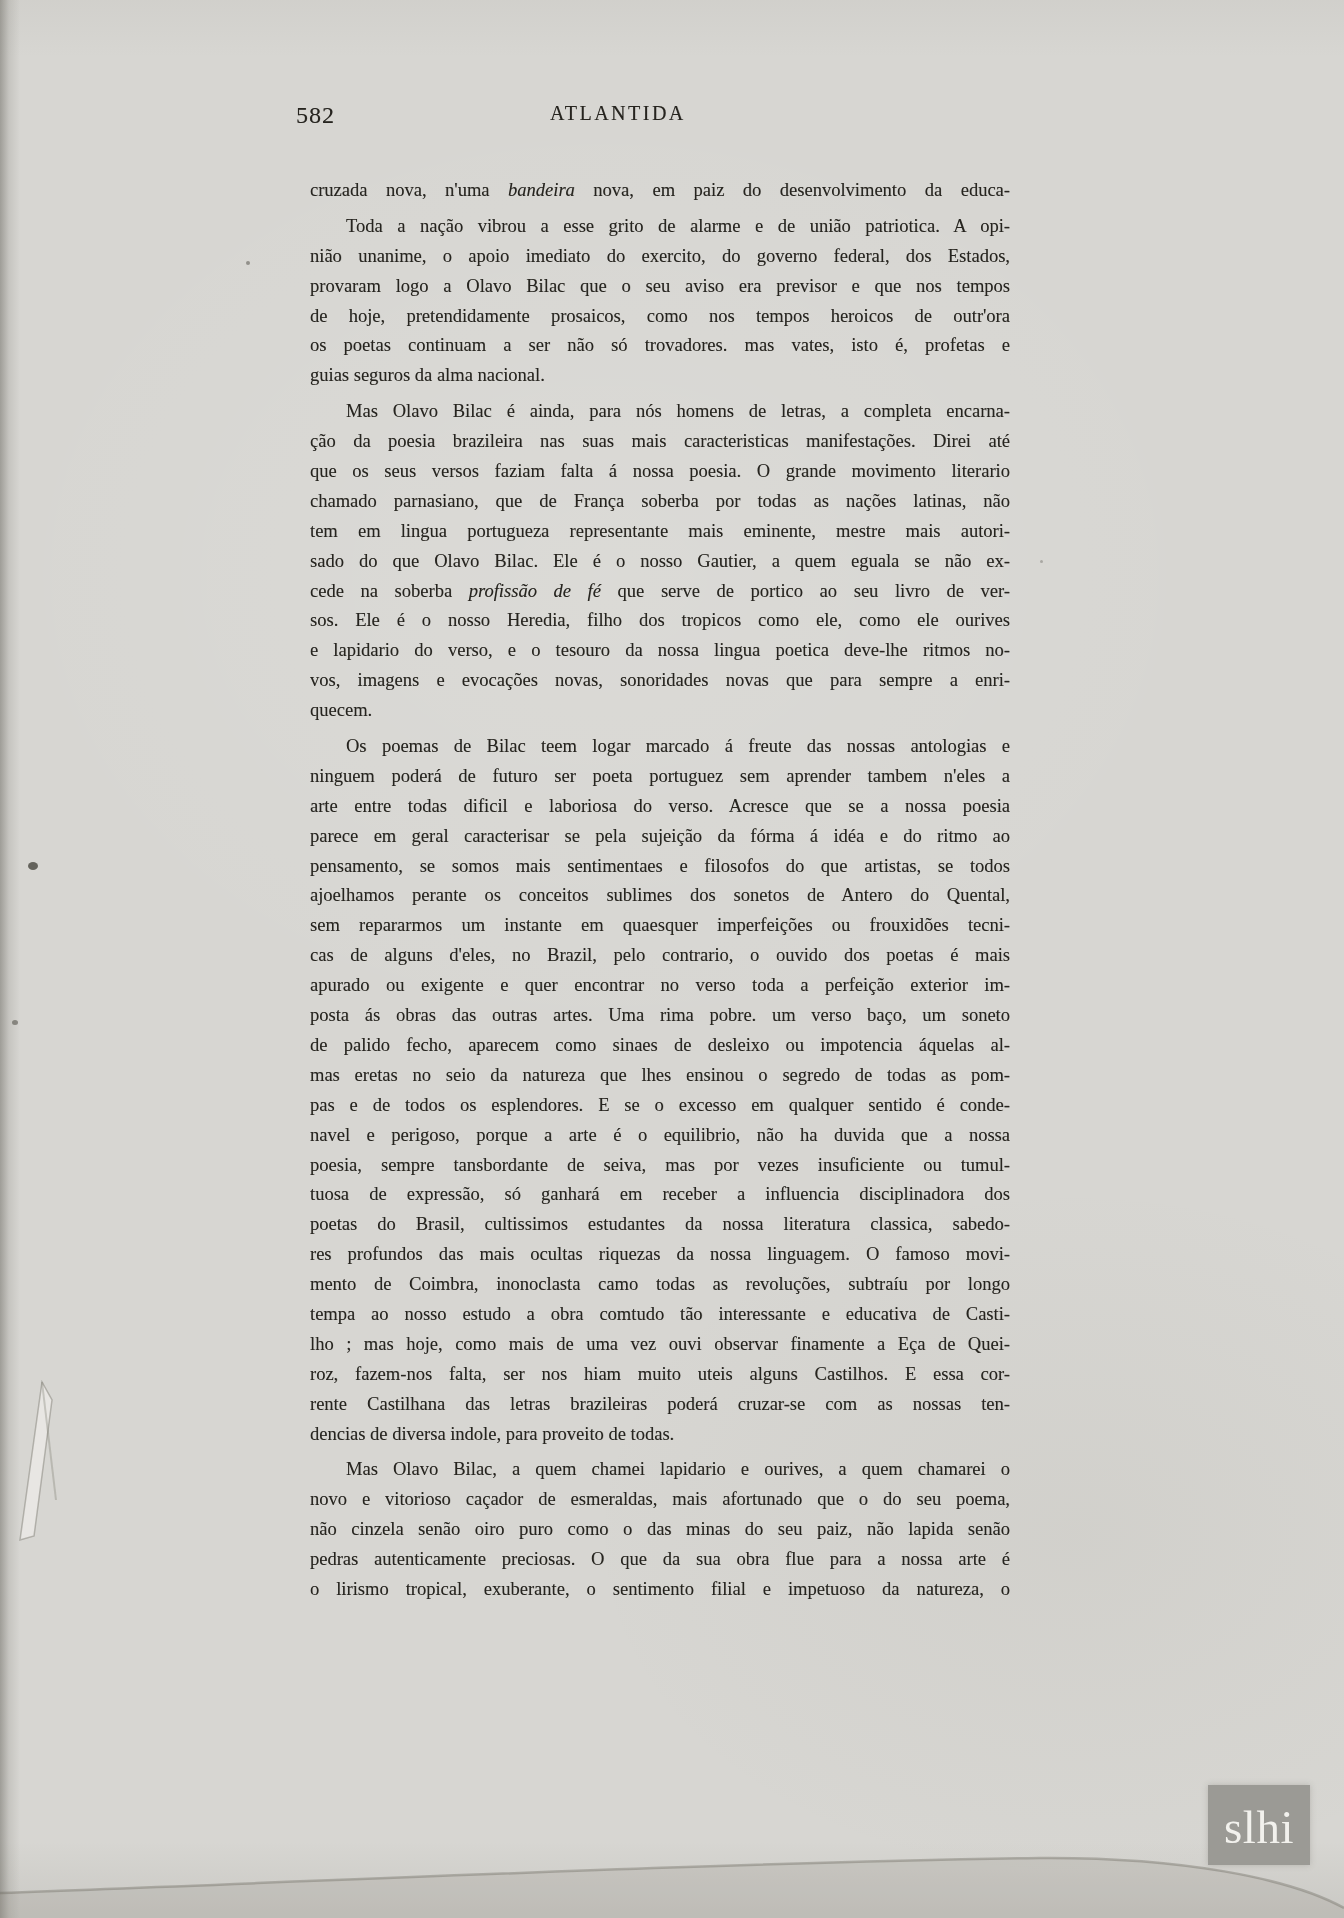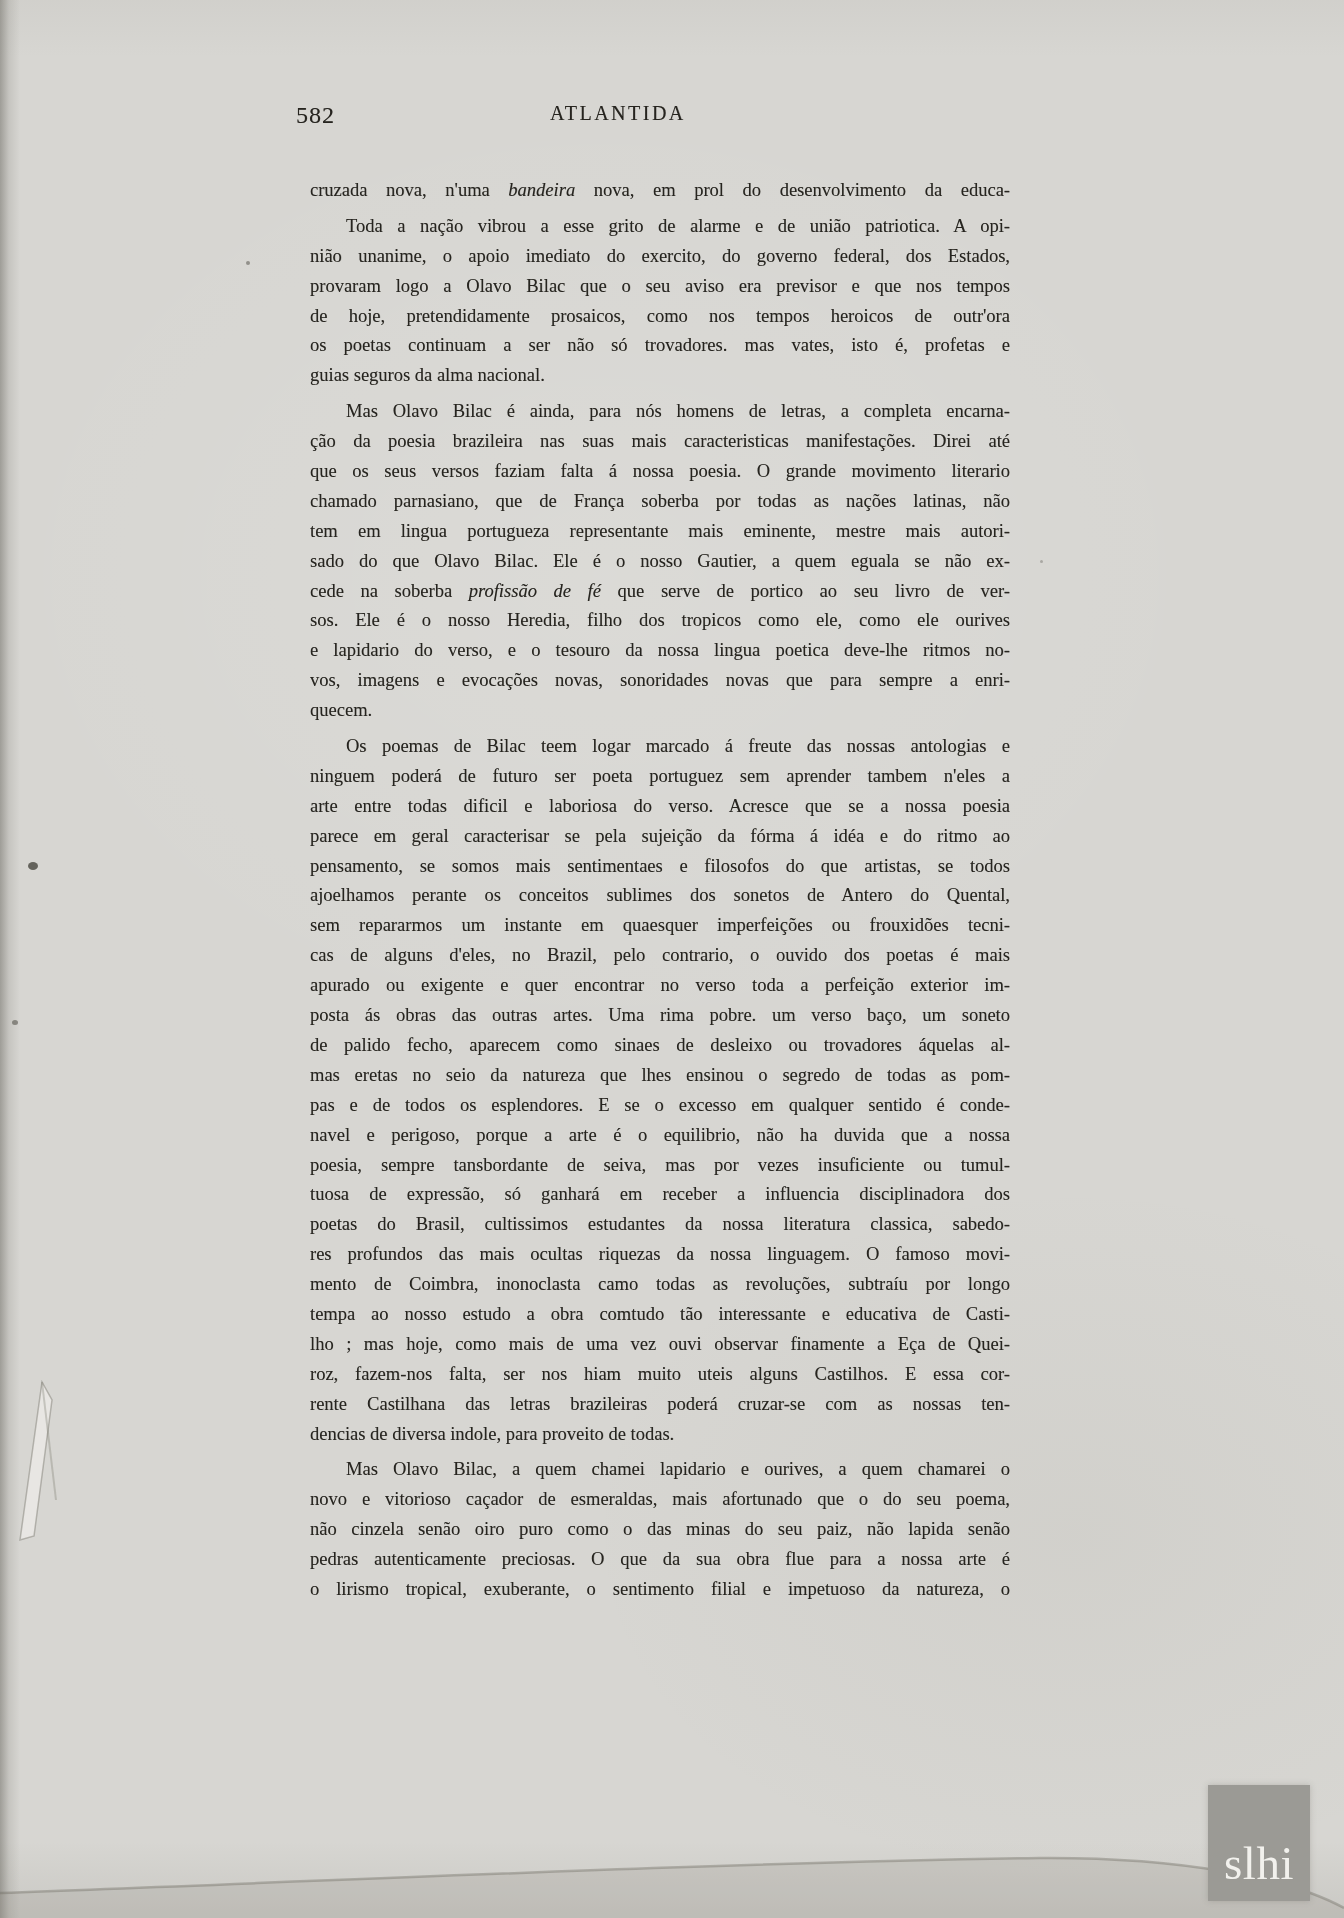--- a/index.html
+++ b/index.html
@@ -57,21 +57,21 @@
   .speck { position:absolute; border-radius:50%; background:rgba(62,60,52,0.75); filter:blur(0.6px); }
   .speck.s1 { left:28px;  top:862px;  width:10px; height:8px; }
   .speck.s2 { left:246px; top:261px;  width:4px;  height:4px; background:rgba(62,60,52,0.45); }
   .speck.s3 { left:12px;  top:1020px; width:6px;  height:5px; background:rgba(62,60,52,0.5); }
   .speck.s4 { left:1040px; top:560px; width:3px;  height:3px; background:rgba(62,60,52,0.30); }
 
   
   .scan-artifacts { position:absolute; left:0; top:0; width:1344px; height:1918px; pointer-events:none; }
 
   .logo {
-    position:absolute; left:1208px; top:1785px; width:102px; height:116px;
+    position:absolute; left:1208px; top:1785px; width:102px; height:80px;
     background: var(--logo_bg, #9b9a95);
     box-shadow: 0 0 6px rgba(90,88,80,0.25);
     display:flex; align-items:flex-end; justify-content:center;
   }
   .logo .logo-text {
     font-family:"Liberation Serif","DejaVu Serif",serif;
     color: var(--logo_text, #f2f1ed);
     font-size:47px; line-height:1;
     padding-bottom:14px;
     letter-spacing:0.5px;
@@ -81,21 +81,21 @@
 <body>
 
 <div class="page">
 
   <div class="edge-left"></div>
 
   <div class="header-number">582</div>
   <div class="header-title">ATLANTIDA</div>
 
   <div class="body-text">
-      <div class="line"><span>cruzada nova, n'uma </span><i>bandeira</i><span> nova, em prol do desenvolvimento da educa-</span></div>
+      <div class="line"><span>cruzada nova, n'uma </span><i>bandeira</i><span> nova, em paiz do desenvolvimento da educa-</span></div>
       <div class="line indent"><span>Toda a nação vibrou a esse grito de alarme e de união patriotica. A opi-</span></div>
       <div class="line"><span>nião unanime, o apoio imediato do exercito, do governo federal, dos Estados,</span></div>
       <div class="line"><span>provaram logo a Olavo Bilac que o seu aviso era previsor e que nos tempos</span></div>
       <div class="line"><span>de hoje, pretendidamente prosaicos, como nos tempos heroicos de outr'ora</span></div>
       <div class="line"><span>os poetas continuam a ser não só trovadores. mas vates, isto é, profetas e</span></div>
       <div class="line para-end"><span>guias seguros da alma nacional.</span></div>
       <div class="line indent"><span>Mas Olavo Bilac é ainda, para nós homens de letras, a completa encarna-</span></div>
       <div class="line"><span>ção da poesia brazileira nas suas mais caracteristicas manifestações. Direi até</span></div>
       <div class="line"><span>que os seus versos faziam falta á nossa poesia. O grande movimento literario</span></div>
       <div class="line"><span>chamado parnasiano, que de França soberba por todas as nações latinas, não</span></div>
@@ -109,21 +109,21 @@
       <div class="line indent"><span>Os poemas de Bilac teem logar marcado á freute das nossas antologias e</span></div>
       <div class="line"><span>ninguem poderá de futuro ser poeta portuguez sem aprender tambem n'eles a</span></div>
       <div class="line"><span>arte entre todas dificil e laboriosa do verso. Acresce que se a nossa poesia</span></div>
       <div class="line"><span>parece em geral caracterisar se pela sujeição da fórma á idéa e do ritmo ao</span></div>
       <div class="line"><span>pensamento, se somos mais sentimentaes e filosofos do que artistas, se todos</span></div>
       <div class="line"><span>ajoelhamos perante os conceitos sublimes dos sonetos de Antero do Quental,</span></div>
       <div class="line"><span>sem repararmos um instante em quaesquer imperfeições ou frouxidões tecni-</span></div>
       <div class="line"><span>cas de alguns d'eles, no Brazil, pelo contrario, o ouvido dos poetas é mais</span></div>
       <div class="line"><span>apurado ou exigente e quer encontrar no verso toda a perfeição exterior im-</span></div>
       <div class="line"><span>posta ás obras das outras artes. Uma rima pobre. um verso baço, um soneto</span></div>
-      <div class="line"><span>de palido fecho, aparecem como sinaes de desleixo ou trovadores áquelas al-</span></div>
+      <div class="line"><span>de palido fecho, aparecem como sinaes de desleixo ou impotencia áquelas al-</span></div>
       <div class="line"><span>mas eretas no seio da natureza que lhes ensinou o segredo de todas as pom-</span></div>
       <div class="line"><span>pas e de todos os esplendores. E se o excesso em qualquer sentido é conde-</span></div>
       <div class="line"><span>navel e perigoso, porque a arte é o equilibrio, não ha duvida que a nossa</span></div>
       <div class="line"><span>poesia, sempre tansbordante de seiva, mas por vezes insuficiente ou tumul-</span></div>
       <div class="line"><span>tuosa de expressão, só ganhará em receber a influencia disciplinadora dos</span></div>
       <div class="line"><span>poetas do Brasil, cultissimos estudantes da nossa literatura classica, sabedo-</span></div>
       <div class="line"><span>res profundos das mais ocultas riquezas da nossa linguagem. O famoso movi-</span></div>
       <div class="line"><span>mento de Coimbra, inonoclasta camo todas as revoluções, subtraíu por longo</span></div>
       <div class="line"><span>tempa ao nosso estudo a obra comtudo tão interessante e educativa de Casti-</span></div>
       <div class="line"><span>lho ; mas hoje, como mais de uma vez ouvi observar finamente a Eça de Quei-</span></div>

